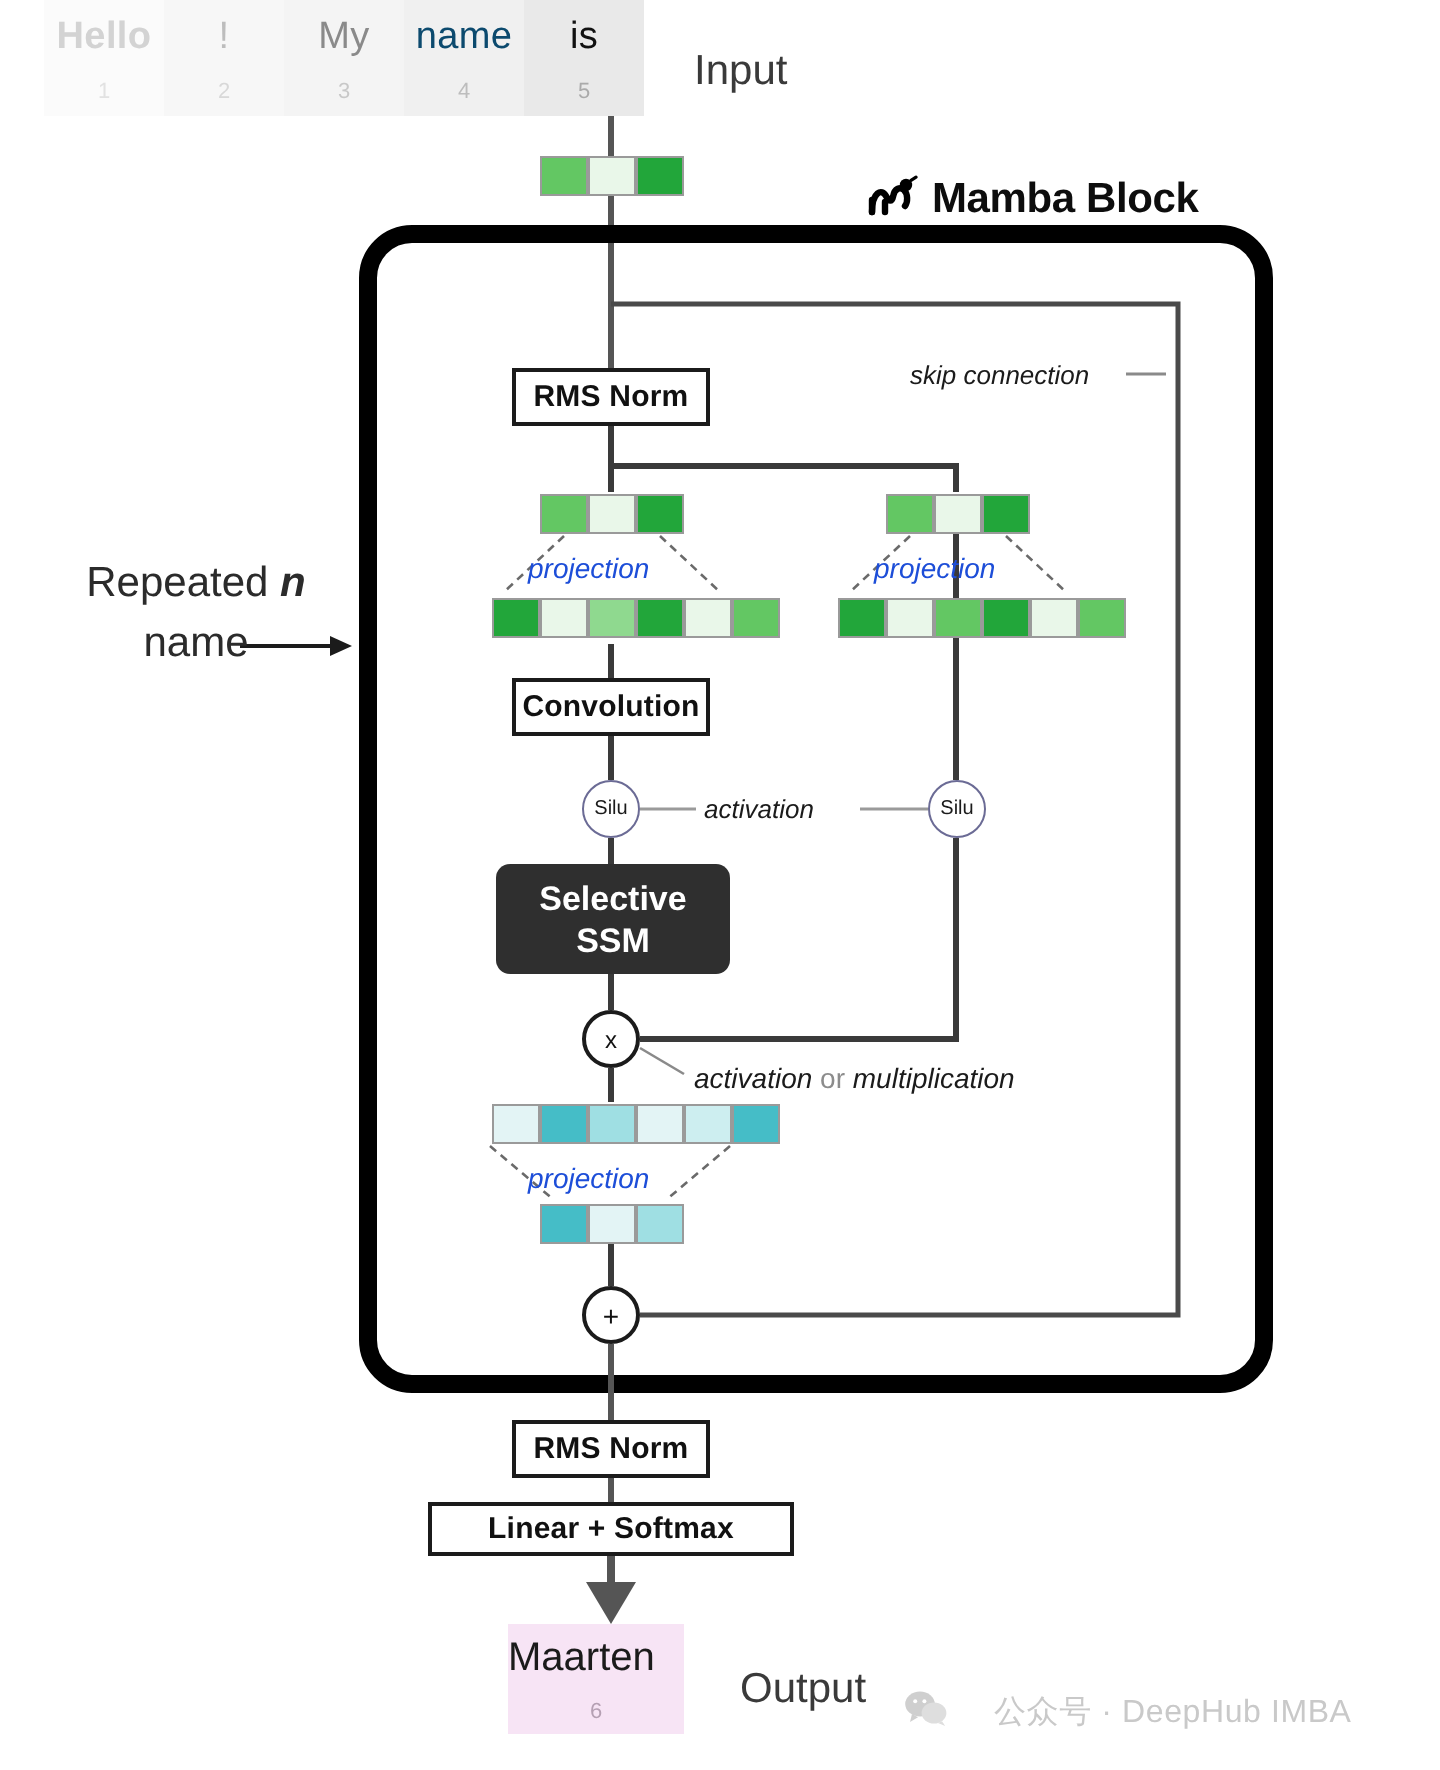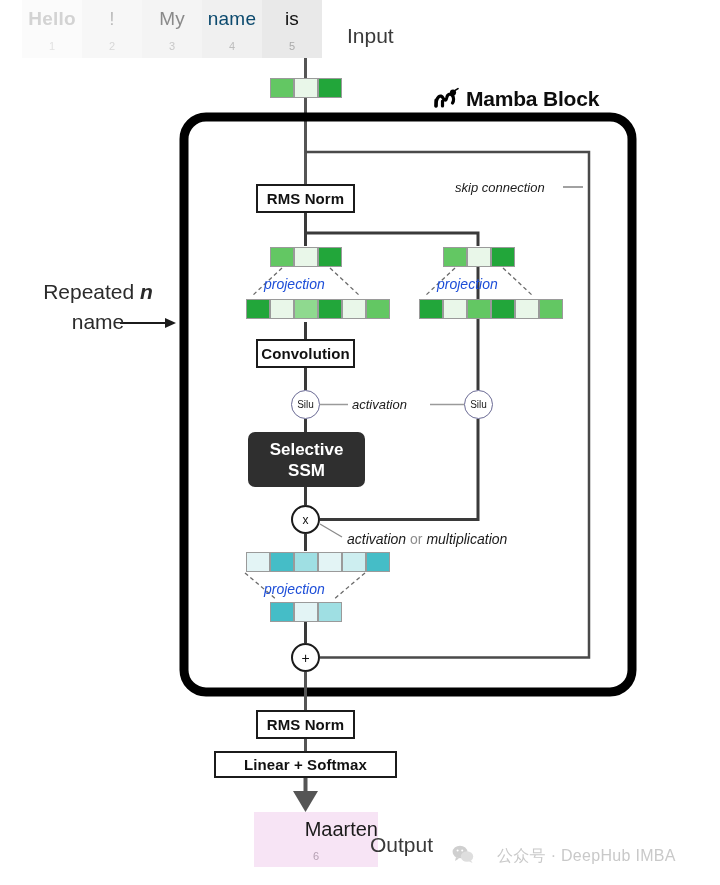--- a/index.html
+++ b/index.html
@@ -86,22 +86,22 @@
   .cells{position:absolute;display:flex;}
   .cell{width:24px;height:20px;border:1px solid #9a9a9a;box-sizing:border-box;}
 
   
   .g1{background:#e9f7e9;} .g3{background:#8fd98f;}
   .g4{background:#63c763;} .g6{background:#22a63a;}
   
   .b1{background:#e3f4f5;} .b2{background:#cdeef0;} .b3{background:#9fdfe3;} .b5{background:#45bdc7;}
 
   #out-token{
-    position:absolute;left:254px;top:812px;width:124px;height:55px;background:#f7e4f5;
-    display:flex;align-items:flex-start;justify-content:flex-end;
+    position:absolute;left:254px;top:812px;width:88px;height:55px;background:#f7e4f5;
+    display:flex;align-items:flex-start;justify-content:flex-start;
   }
   #out-token .w{font-size:20px;color:#1b1b1b;padding-top:6px;}
   #out-token .n{position:absolute;bottom:5px;left:0;right:0;text-align:center;font-size:11px;color:#b5a0b3;}
   #output-label{position:absolute;left:370px;top:833px;font-size:21px;color:#3a3a3a;}
 
   #watermark{position:absolute;left:452px;top:845px;display:flex;align-items:center;gap:7px;
     color:#c9c9c9;font-size:16px;}
   #watermark .wm-text{letter-spacing:.3px;margin-left:16px;}
 
   svg.lines{position:absolute;left:0;top:0;width:720px;height:885px;pointer-events:none;}

